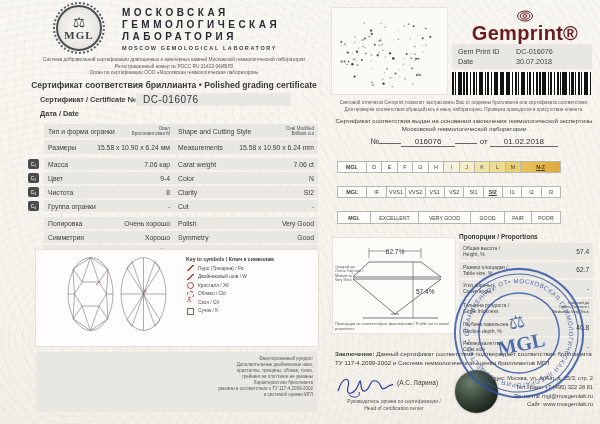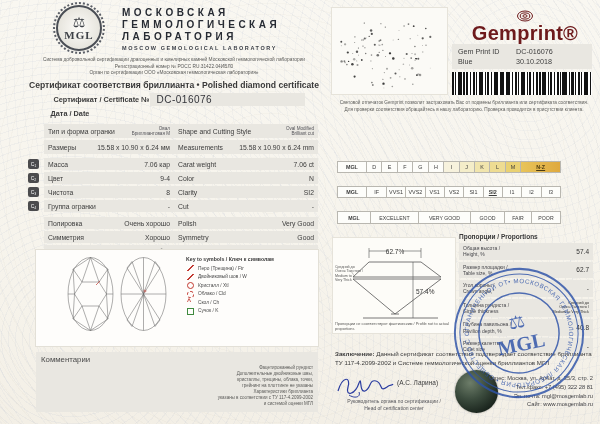--- a/index.html
+++ b/index.html
@@ -22,25 +22,25 @@
   .seal-mgl { font-family:"Liberation Serif", serif; font-weight:bold; font-size:11px; color:#3d4147; letter-spacing:1px; }
   .titles { margin-left:20px; padding-top:2px; }
   .titles .t { font-size:10px; font-weight:bold; letter-spacing:3.5px; color:#272b33; line-height:12px; }
   .titles .ten { font-size:5.5px; letter-spacing:1.6px; color:#3a3e46; margin-top:2px; font-weight:bold; }
   .reg-lines { position:absolute; left:28px; top:57px; width:292px; text-align:center;
                font-size:4.8px; line-height:1.4; color:#5a5a58; }
   .cert-title { position:absolute; left:28px; top:80px; width:292px; text-align:center;
                 font-size:8.6px; font-weight:bold; color:#3a3a3a; }
 
   .num-row, .date-row { position:absolute; left:40px; width:278px; height:13px; display:flex; align-items:center; }
-  .num-row { top:93px;justify-content:center; } .date-row { top:107px; }
+  .num-row { top:93px; } .date-row { top:107px; }
   .fld-label { font-size:7.3px; font-weight:bold; color:#3c3c3c; white-space:nowrap; }
   .band { background:#e9e7e1; height:13px; display:flex; align-items:center; padding-left:7px; }
   .num-row .fld-label { width:96px; } .num-row .band { width:155px; font-size:10px; letter-spacing:.5px; }
-  .date-row .fld-label { width:60px;text-align:center; } .date-row .band { width:195px; font-size:9.5px; justify-content:center; }
+  .date-row .fld-label { width:60px; } .date-row .band { width:195px; font-size:9.5px; justify-content:center; }
 
   .shape-table { position:absolute; left:44px; top:124px; width:274px; }
   .row { position:relative; display:flex; align-items:center; background:#e9e7e1; height:12px;
          padding:0 4px; font-size:6.8px; color:#3c3c3c; }
   .row + .row { margin-top:2px; }
   .shape-table .row { height:14px; }
   .half { display:flex; justify-content:space-between; align-items:center; }
   .half.ru { width:122px; margin-right:8px; } .half.en { flex:1; }
   .vsmall { font-size:4.6px; line-height:1.2; text-align:right; white-space:pre-line; color:#55555a; }
   .val { white-space:nowrap; }
@@ -153,21 +153,21 @@
       <div class="ten">MOSCOW GEMOLOGICAL LABORATORY</div>
     </div>
   </div>
 
   <div class="reg-lines">
     <div>Система добровольной сертификации драгоценных и ювелирных камней Московской геммологической лаборатории</div>
     <div>Регистрационный номер № РОСС RU.31422.04ИБЛ0</div>
     <div>Орган по сертификации ООО «Московская геммологическая лаборатория»</div>
   </div>
 
-  <div class="cert-title">Сертификат соответствия бриллианта • Polished diamond certificate</div>
+  <div class="cert-title">Сертификат соответствия бриллианта • Polished grading certificate</div>
 
   <div class="num-row">
     <span class="fld-label">Сертификат / Certificate №</span>
     <span class="band">DC-016076</span>
   </div>
   <div class="date-row">
     <span class="fld-label">Дата / Date</span>
   </div>
 
   <div class="shape-table">
@@ -347,21 +347,20 @@
         </div>
       <div class="key-item">
           <span class="ksym square"></span>
           <span>Сучок / K</span>
         </div>
     </div>
   </div>
 
   <div class="comments-panel">
     <div class="cmt">
-      <div class="cmt-label">Комментарии</div>
       <div class="cmt-text">Фацетированный рундист
 Дополнительные двойниковые швы,
 кристаллы, трещины, облака, точки,
 грейнинг на плоттинге не указаны
 Характеристики бриллианта
 указаны в соответствии с ТУ 117-4.2099-2002
 и системой оценки МГЛ</div>
     </div>
   </div>
 
@@ -475,30 +474,38 @@
     </svg>
     <div class="gp-text">Gemprint®</div>
   </div>
 
   <div class="gemprint-id">
     <div class="gp-row">
       <span class="k">Gem Print  ID</span>
       <span class="v">DC-016076</span>
     </div>
     <div class="gp-row">
-      <span class="k">Blue</span>
-      <span class="v">30.10.2018</span>
+      <span class="k">Date</span>
+      <span class="v">30.07.2018</span>
     </div>
   </div>
 
   <div class="barcode"></div>
 
   <div class="gp-disclaimer" style="white-space:pre-line">Световой отпечаток Gemprint позволит застраховать Вас от подмены бриллианта или сертификата соответствия.
 Для проверки соответствия обращайтесь в нашу лабораторию. Проверка проводится в присутствии клиента.</div>
 
+  <div class="issued">
+    <div>Сертификат соответствия выдан на основании заключения геммологической экспертизы Московской геммологической лаборатории</div>
+    <div class="issued-nums">
+      <span>№</span><span class="sp"></span><span class="undr">016076</span><span class="sp"></span>
+      <span>от</span>
+      <span class="undr">01.02.2018</span>
+    </div>
+  </div>
 
   <div class="scale scale-color">
     <div class="cell">MGL</div>
     <div class="cell">D</div>
     <div class="cell">E</div>
     <div class="cell">F</div>
     <div class="cell">G</div>
     <div class="cell">H</div>
     <div class="cell y1">I</div>
     <div class="cell y2">J</div>

